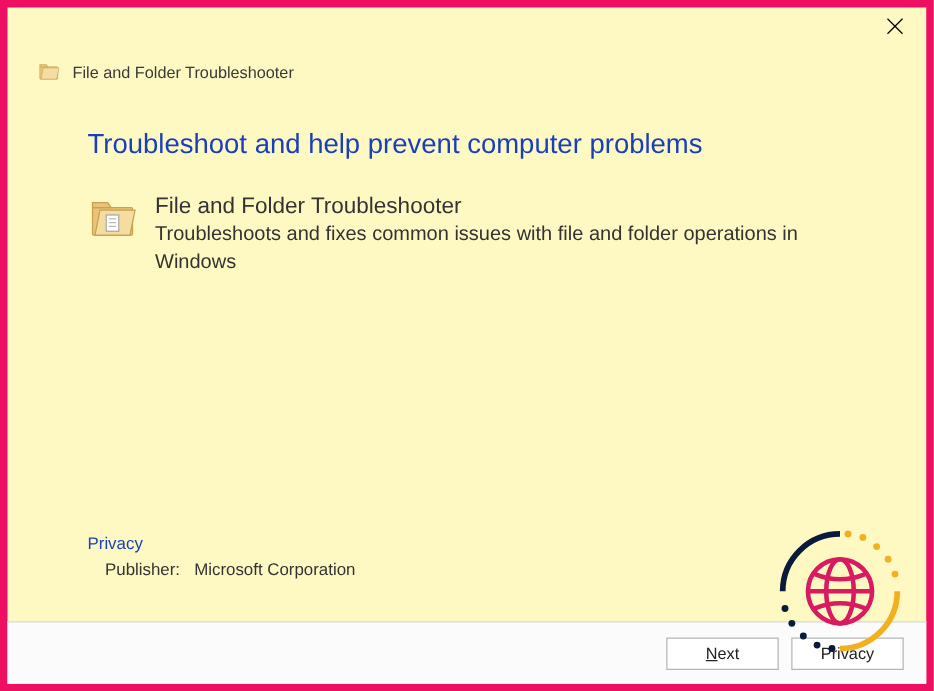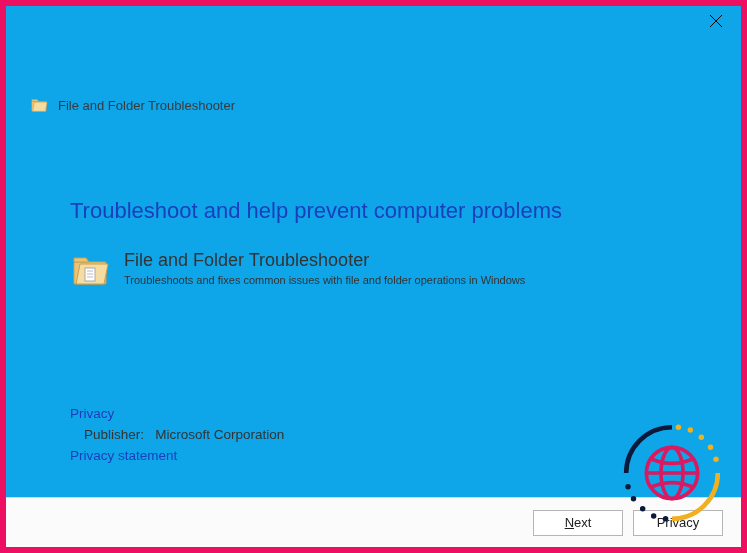--- a/index.html
+++ b/index.html
@@ -13,25 +13,24 @@
       height: 553px;
       background: #ec0f62;
       display: flex;
       align-items: center;
       justify-content: center;
       position: relative;
     }
     .window {
       width: 735px;
       height: 541px;
-      background: #0ea5e9;
+      background: #fef9c3;
       position: relative;
       display: flex;
       flex-direction: column;
-      gap: 48px;
     }
     .titlebar {
       height: 36px;
       display: flex;
       justify-content: flex-end;
       align-items: flex-start;
       padding: 6px 10px 0 0;
     }
     .close-icon {
       font-size: 16px;
@@ -77,21 +76,21 @@
       flex-shrink: 0;
     }
     .desc-title {
       color: #333;
       font-size: 18px;
       font-weight: 400;
       margin-bottom: 2px;
     }
     .desc-text {
       color: #333;
-      font-size: 11px;
+      font-size: 16px;
       line-height: 1.4;
     }
     .lower-links {
       position: absolute;
       left: 64px;
       bottom: 78px;
     }
     .link {
       color: #1a3fbd;
       font-size: 13.5px;
@@ -186,21 +185,20 @@
     </div>
   </div>
 
   <div class="lower-links">
     <span class="link">Privacy</span>
     <div class="publisher-row">
       <span>Publisher:</span>
       &nbsp;
       <span>Microsoft Corporation</span>
     </div>
-    <span class="link">Privacy statement</span>
   </div>
 
   <div class="footer">
     <button class="btn">
       <span class="ul">N</span>
         <span>ext</span>
     </button>
     <button class="btn">Privacy</button>
   </div>
 

